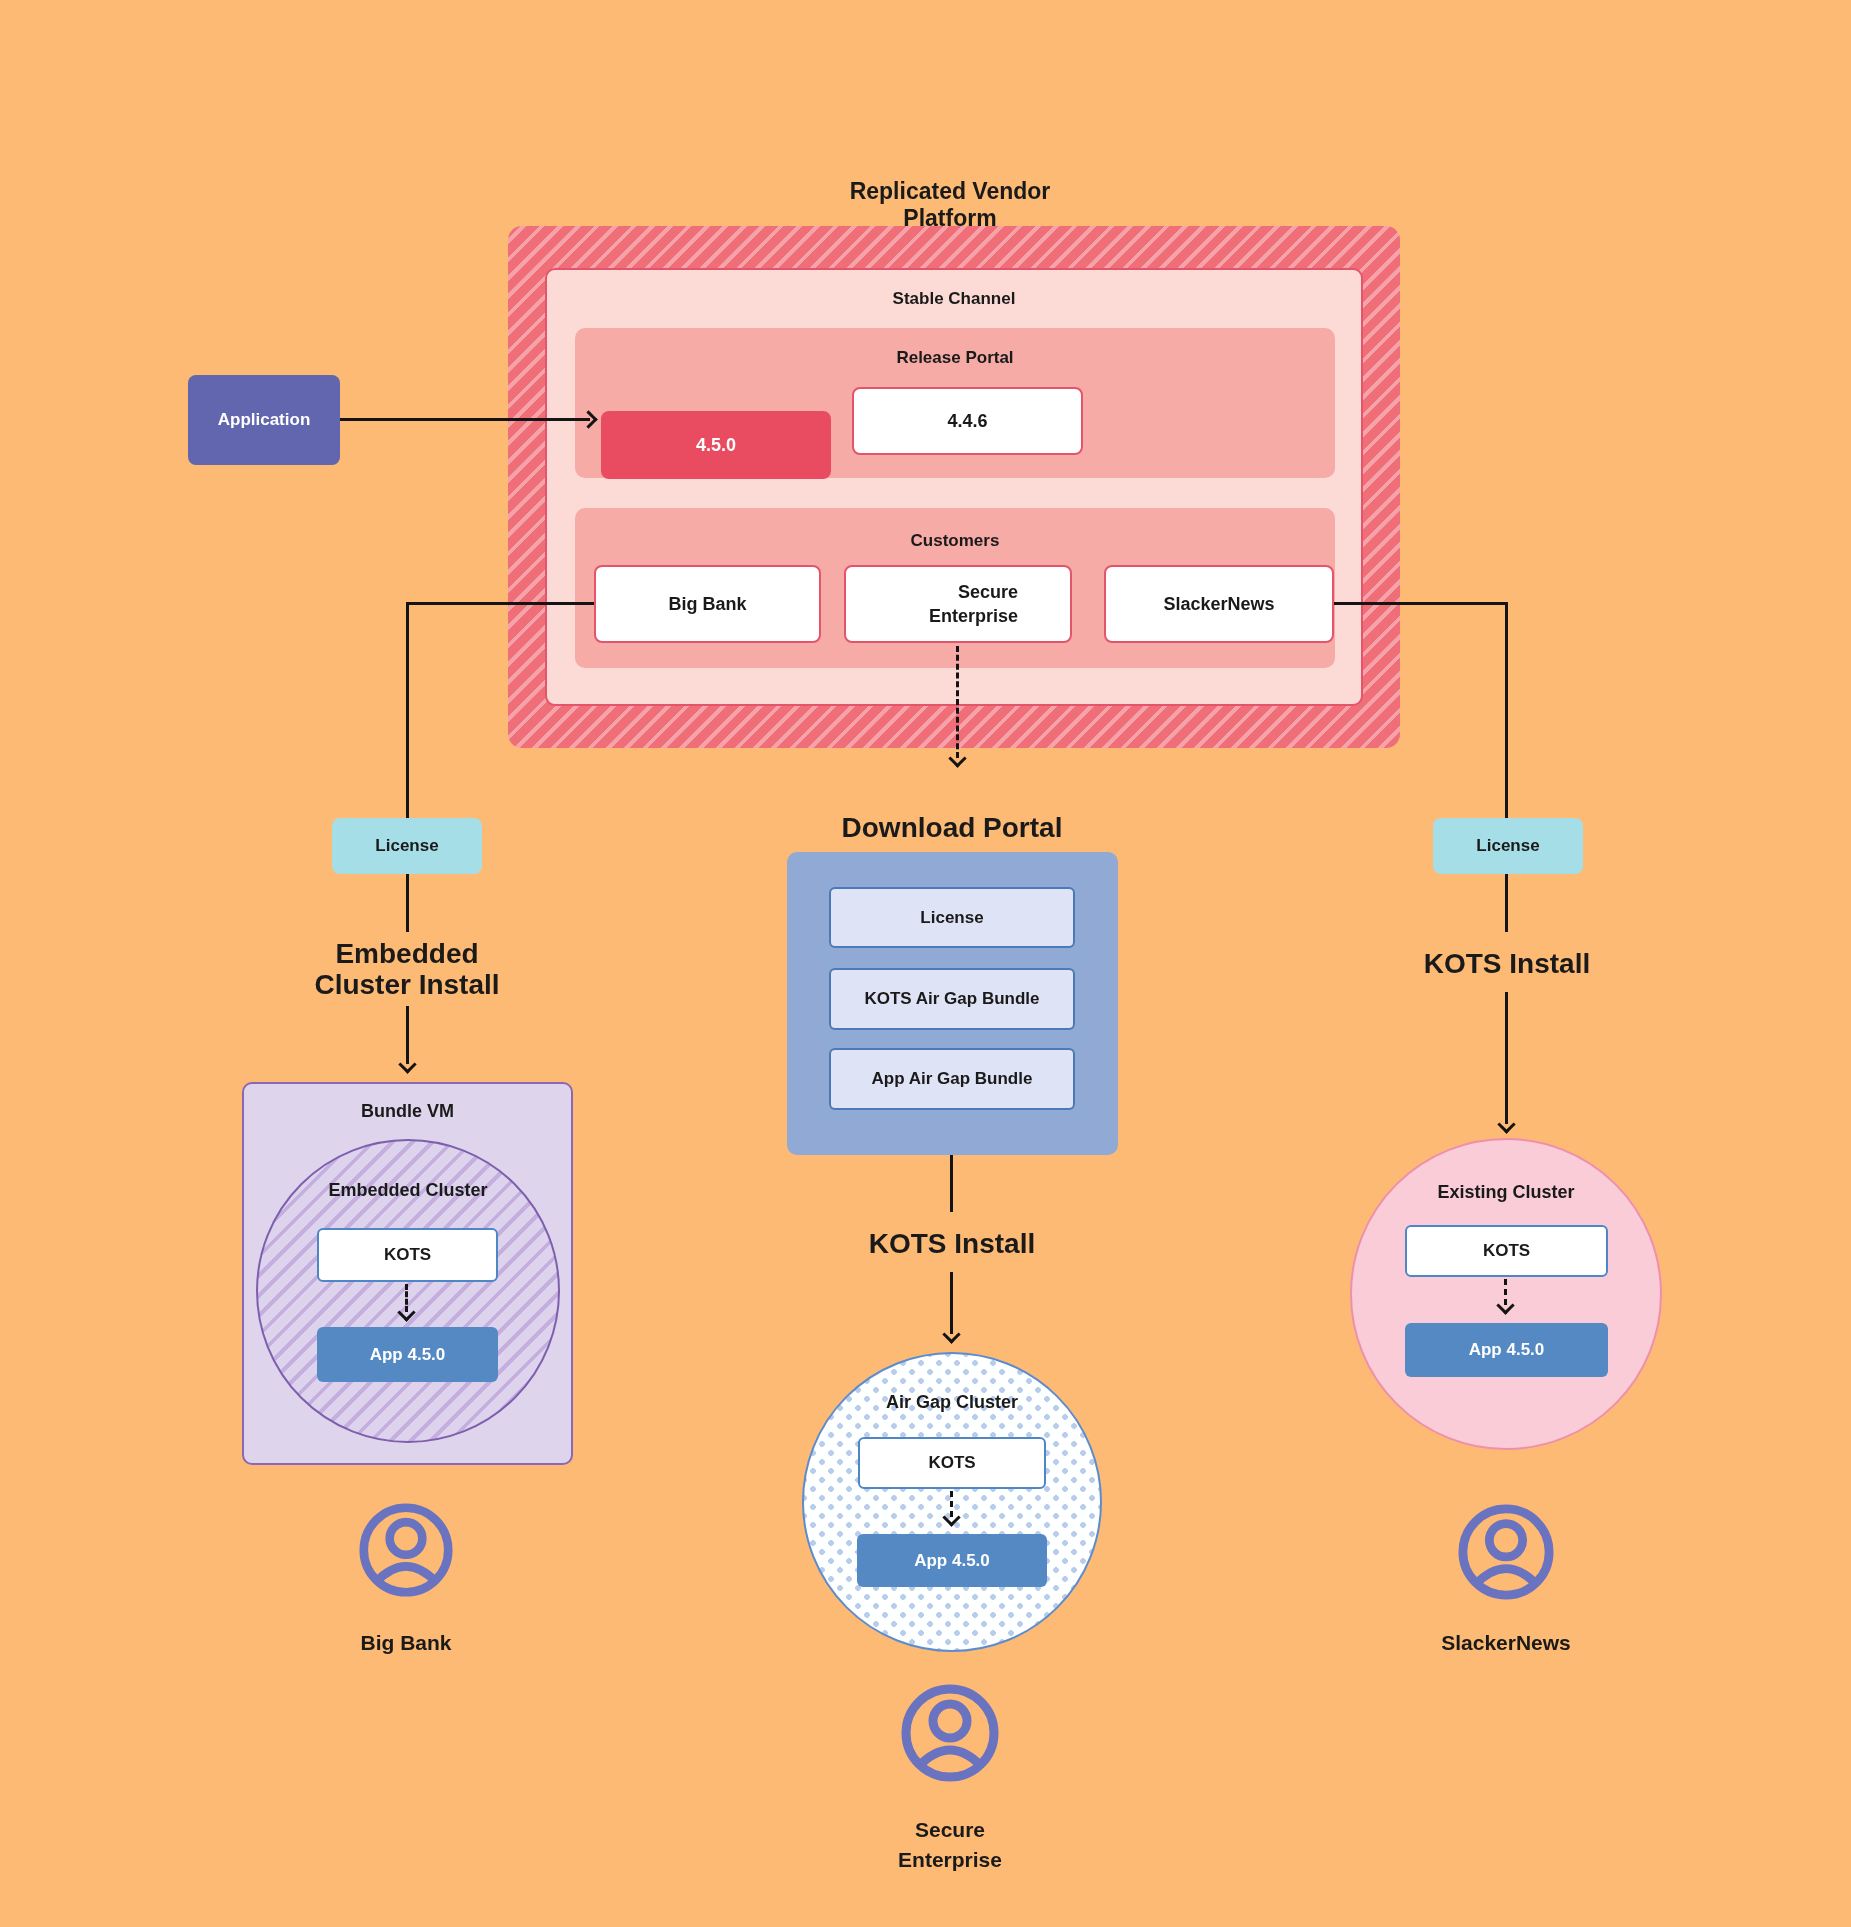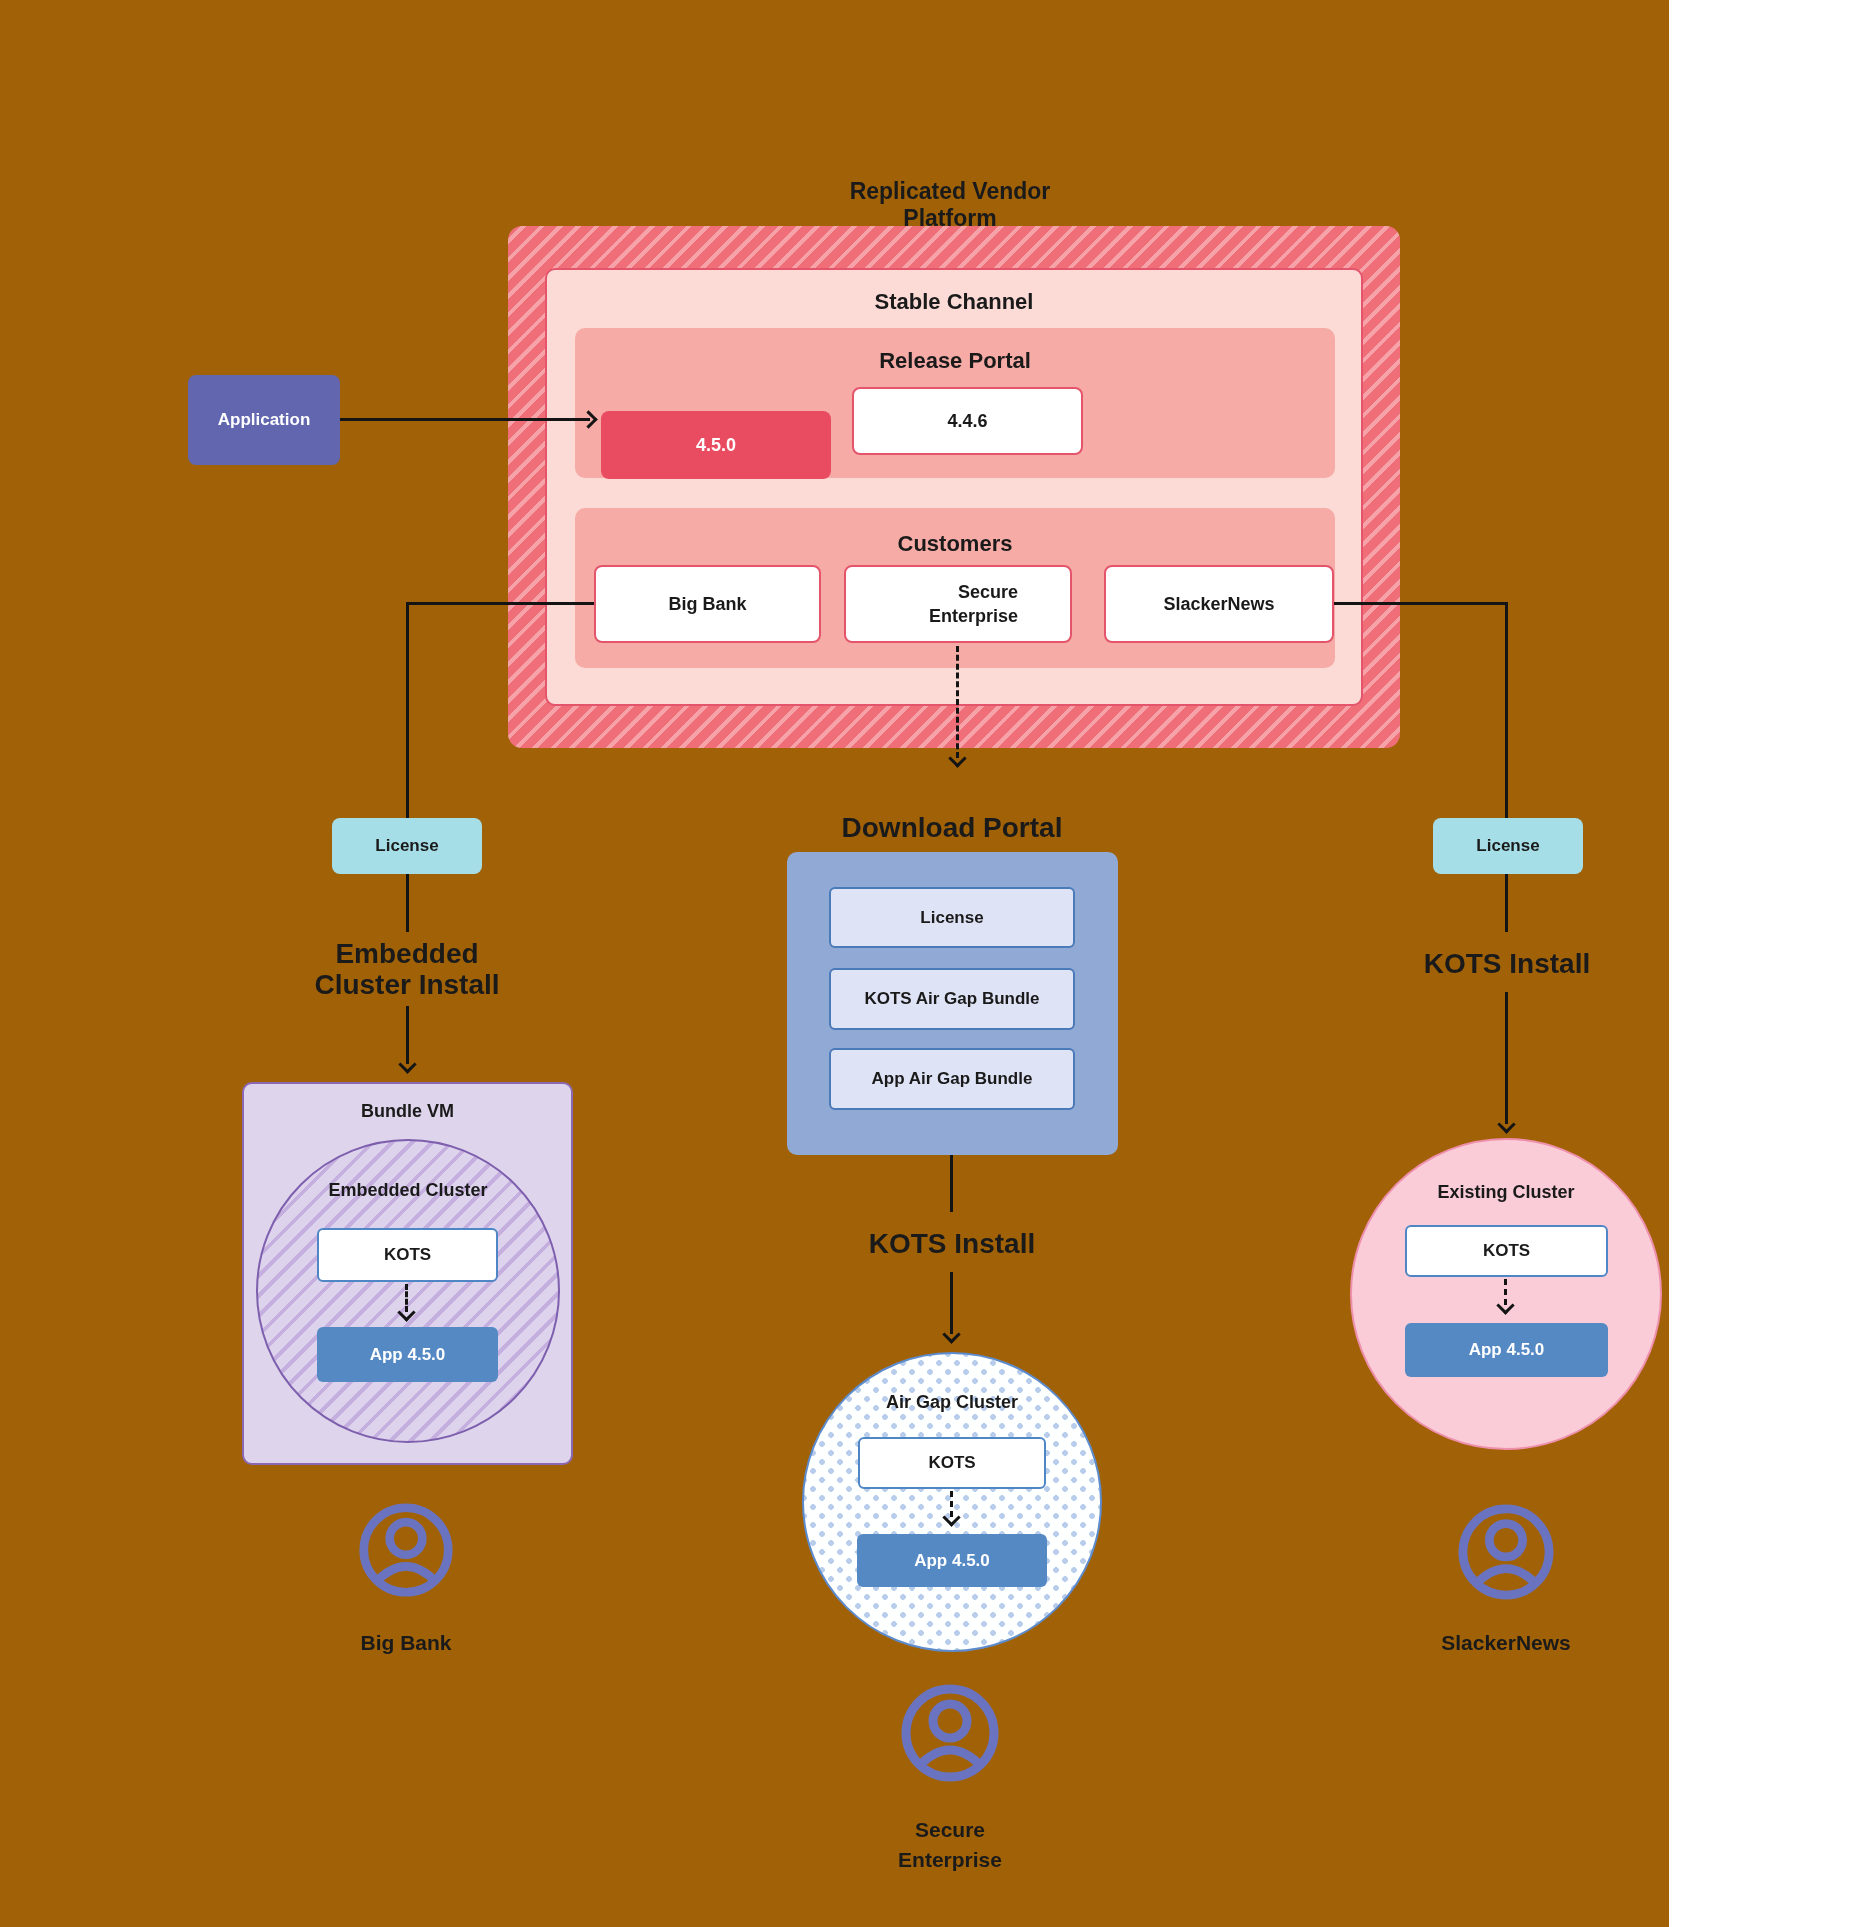--- a/index.html
+++ b/index.html
@@ -1,35 +1,35 @@
 <!DOCTYPE html>
 <html><head>
 <meta charset="utf-8">
 <style>
   html,body{margin:0;padding:0;background:#ffffff;}
   .canvas{
-    position:relative;width:1669px;height:1927px;background:#a16207;
+    position:relative;width:1851px;height:1927px;background:#fdba74;
     font-family:"Liberation Sans",sans-serif;color:#1a1a1a;overflow:hidden;text-decoration:underline;
   }
   .abs{position:absolute;box-sizing:border-box;}
   .box{display:flex;align-items:center;justify-content:center;text-align:right;box-sizing:border-box;}
 
   
   .outer-hatch{
     left:508px;top:226px;width:892px;height:522px;border-radius:14px;
     background:repeating-linear-gradient(135deg,#ef6e78 0 9px,#f5a3a9 9px 13px);
   }
   .stable-panel{
     left:545px;top:268px;width:818px;height:438px;border-radius:10px;
     background:#fcdbd7;border:2px solid #e4556c;
   }
   .sub-panel{background:#f6aba6;border-radius:10px;}
   .rel-panel{left:575px;top:328px;width:760px;height:150px;}
   .cust-panel{left:575px;top:508px;width:760px;height:160px;}
-  .panel-title{position:absolute;width:100%;text-align:center;font-size:22px;font-weight:600;}
+  .panel-title{position:absolute;width:100%;text-align:center;font-size:17px;font-weight:600;}
 
   .rel-box-current{left:601px;top:387px;width:230px;height:68px;background:#e94b61;border-radius:8px;color:#ffffff;font-size:18px;font-weight:600;margin-top:24px;}
   .rel-box-prev{left:852px;top:387px;width:231px;height:68px;background:#ffffff;border:2px solid #e4556c;border-radius:8px;font-size:18px;font-weight:600;}
   .cust-box{background:#ffffff;border:2px solid #e4556c;border-radius:8px;font-size:18px;font-weight:600;}
   .two-line span{display:inline-block;max-width:120px;line-height:24px;}
 
   
   .app-box{left:188px;top:375px;width:152px;height:90px;background:#6166af;border-radius:8px;color:#ffffff;font-size:17px;font-weight:600;}
   .license-box{background:#a6dee7;border-radius:8px;width:150px;height:56px;font-size:17px;font-weight:600;}
 

